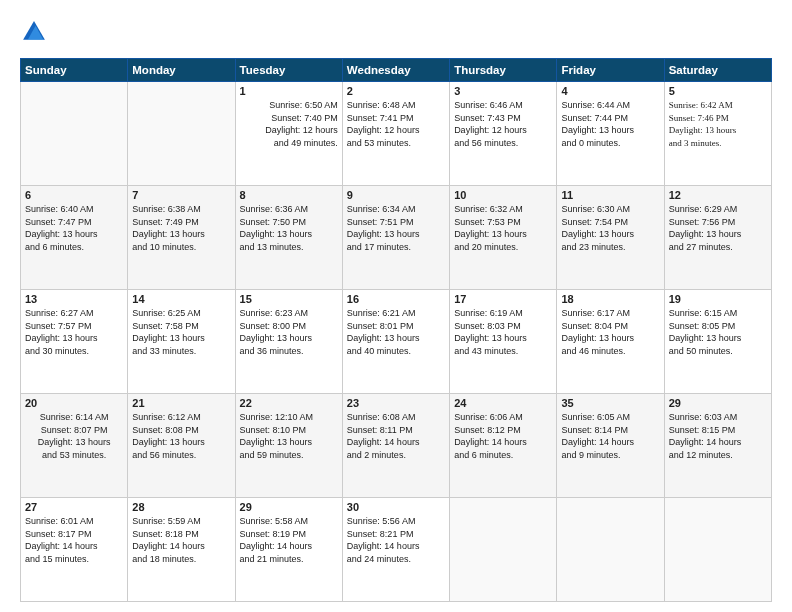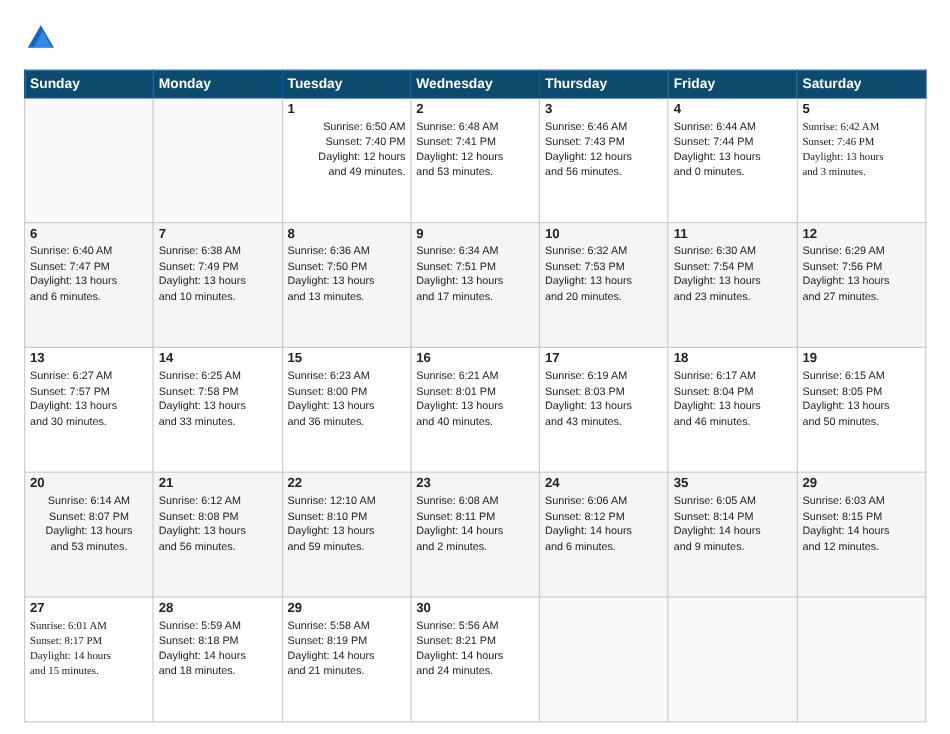--- a/index.html
+++ b/index.html
@@ -312,21 +312,21 @@
             <span class="day-num">29</span>
             <div class="day-info" style="white-space: pre-line;">Sunrise: 6:03 AM
 Sunset: 8:15 PM
 Daylight: 14 hours
 and 12 minutes.</div>
           </td>
         </tr>
         <tr>
           <td>
             <span class="day-num">27</span>
-            <div class="day-info" style="white-space: pre-line; font-family: Liberation Serif, serif;">Sunrise: 6:01 AM
+            <div class="day-info" style="white-space: pre-line;">Sunrise: 6:01 AM
 Sunset: 8:17 PM
 Daylight: 14 hours
 and 15 minutes.</div>
           </td>
           <td>
             <span class="day-num">28</span>
             <div class="day-info" style="white-space: pre-line;">Sunrise: 5:59 AM
 Sunset: 8:18 PM
 Daylight: 14 hours
 and 18 minutes.</div>

